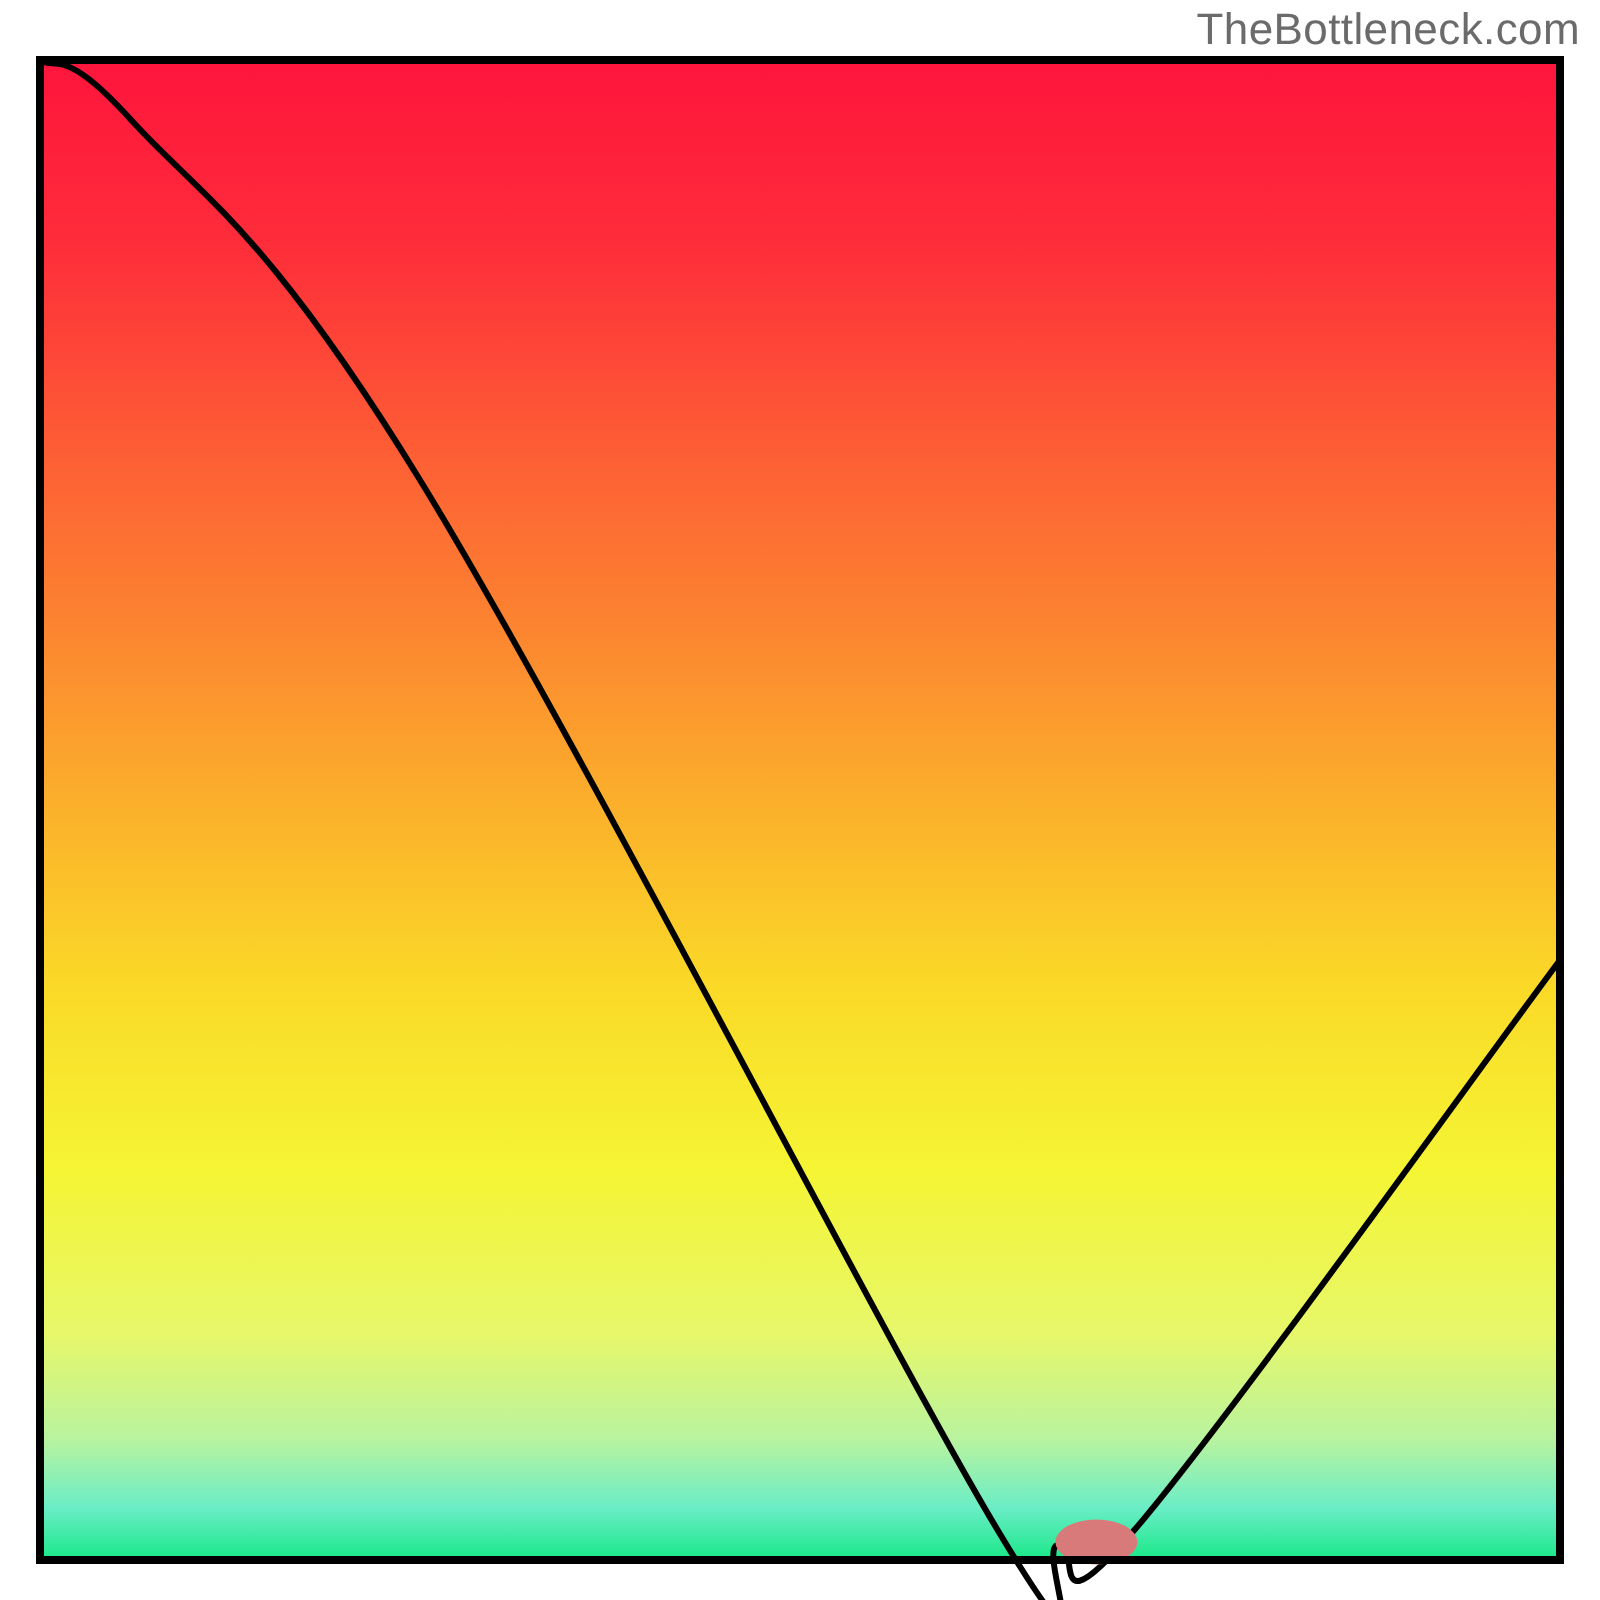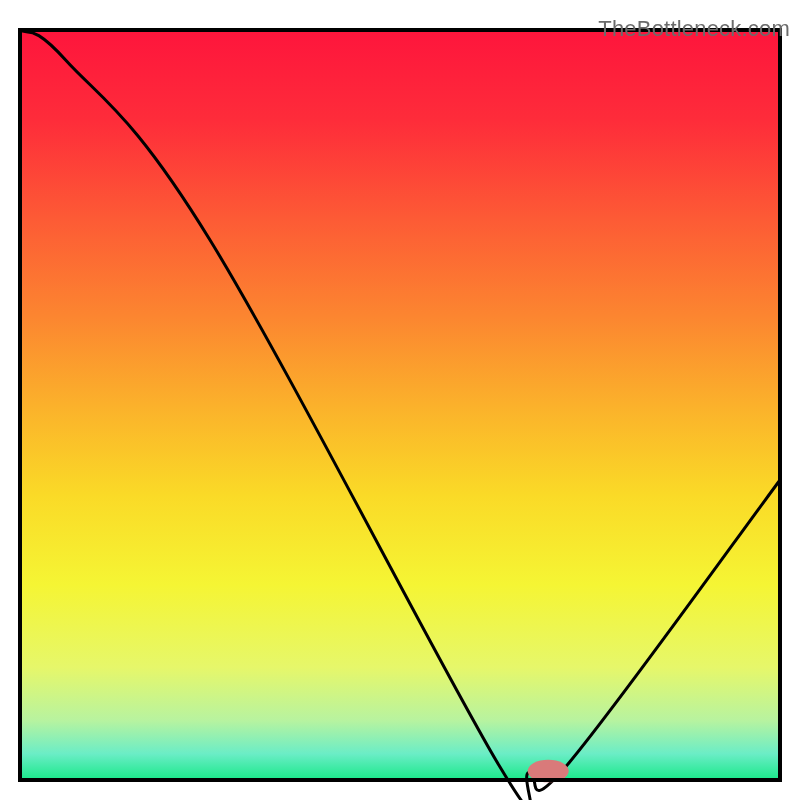--- a/index.html
+++ b/index.html
@@ -10,21 +10,21 @@
     background: #ffffff;
     font-family: Arial, Helvetica, sans-serif;
   }
   .chart-container {
     position: relative;
     width: 800px;
     height: 800px;
   }
   .watermark {
     position: absolute;
-    top: 16px;
+    top: 2px;
     right: 10px;
     font-size: 22px;
     font-weight: 500;
     color: #6b6b6b;
     letter-spacing: 0.2px;
     z-index: 10;
   }
   svg.chart-svg {
     position: absolute;
     left: 0;

